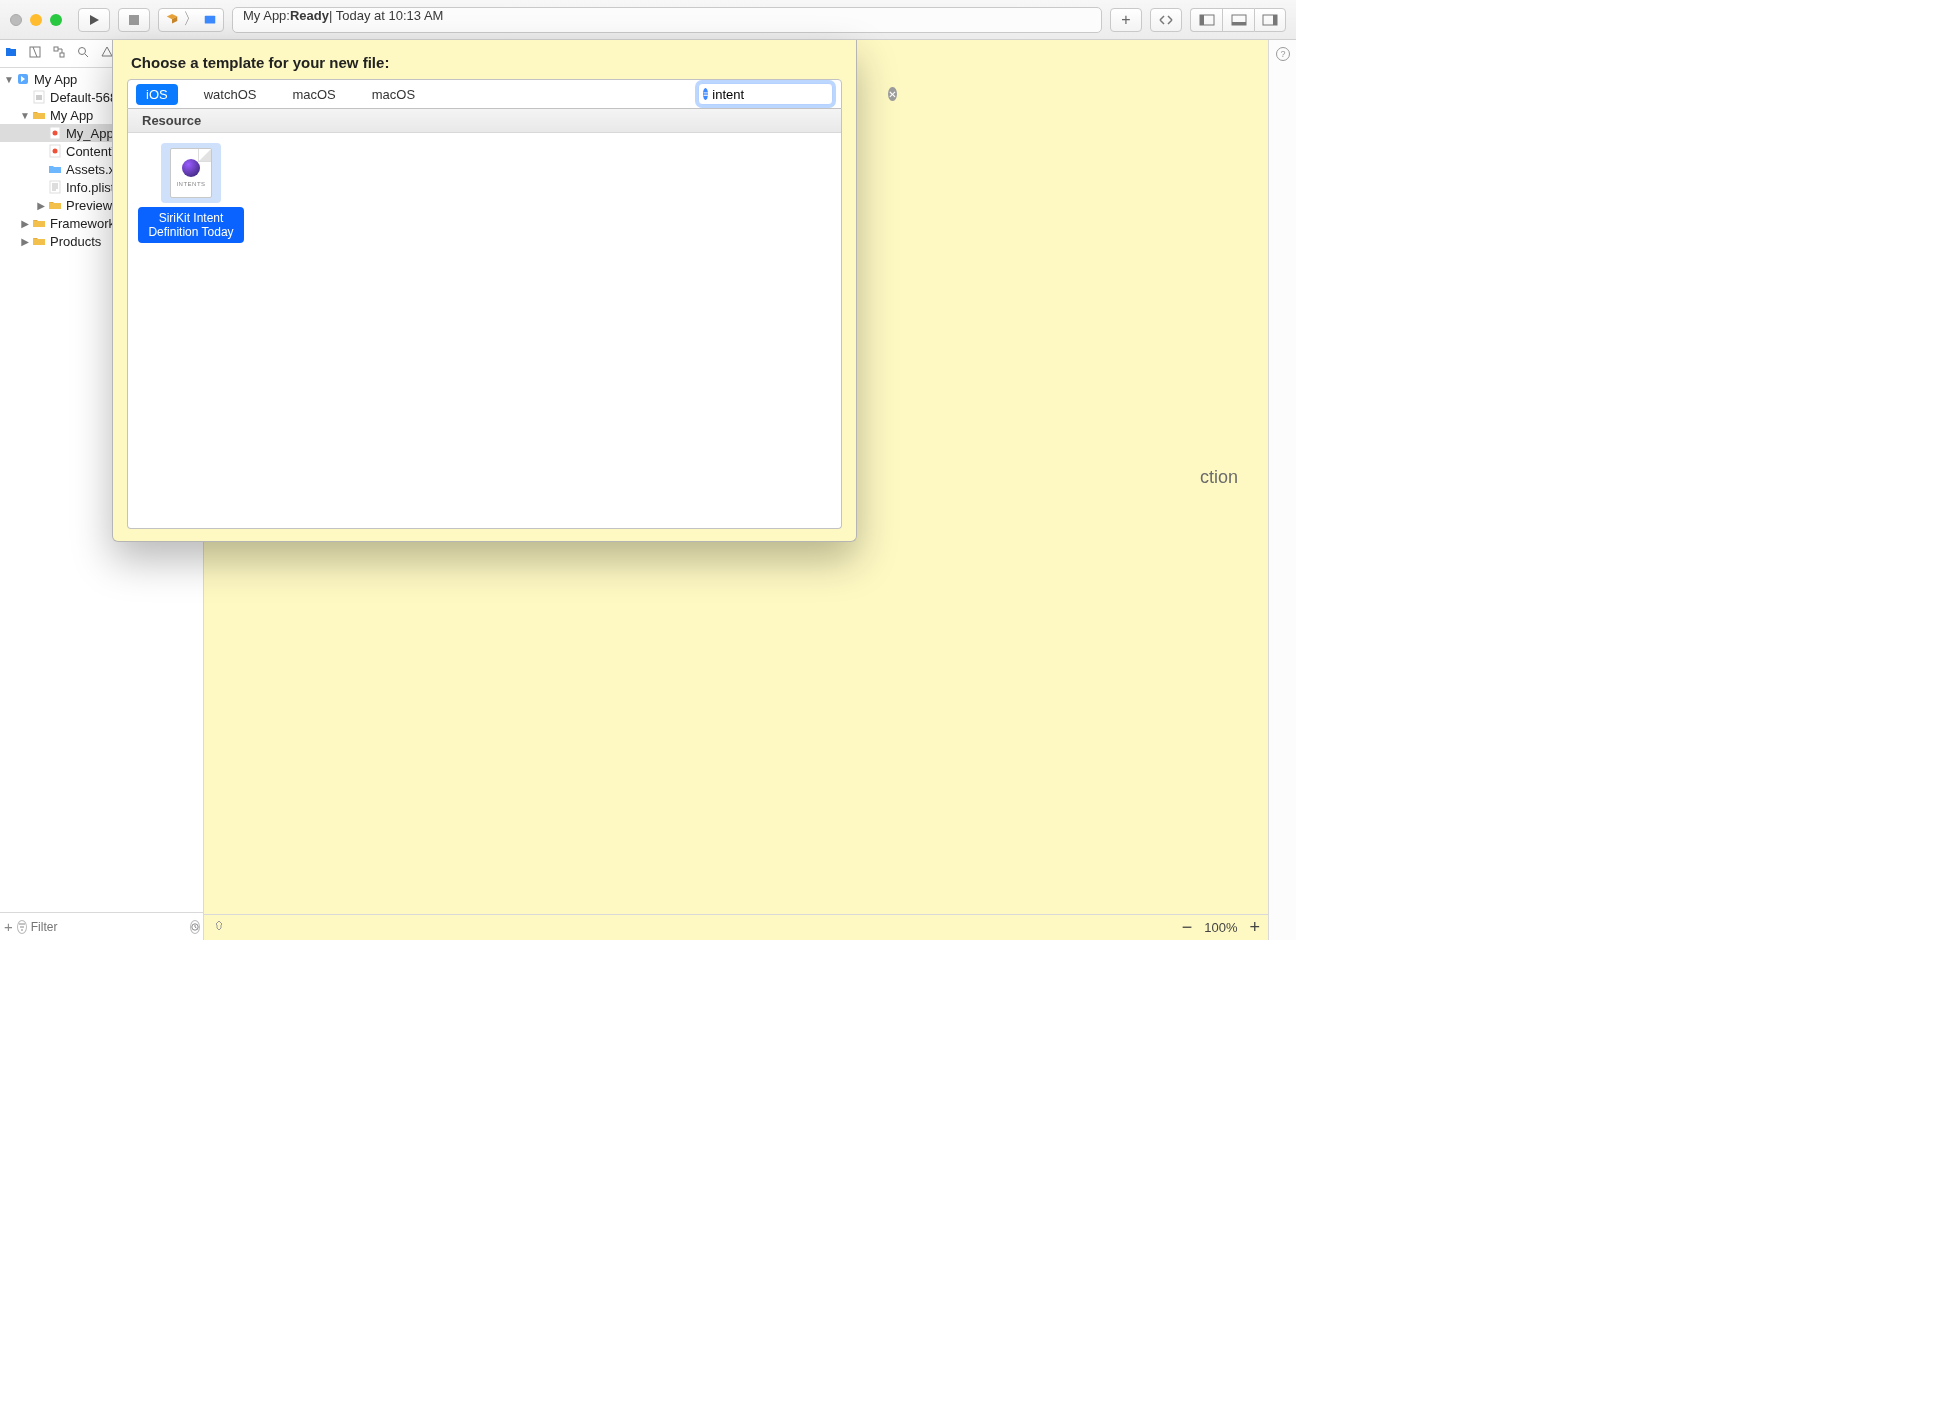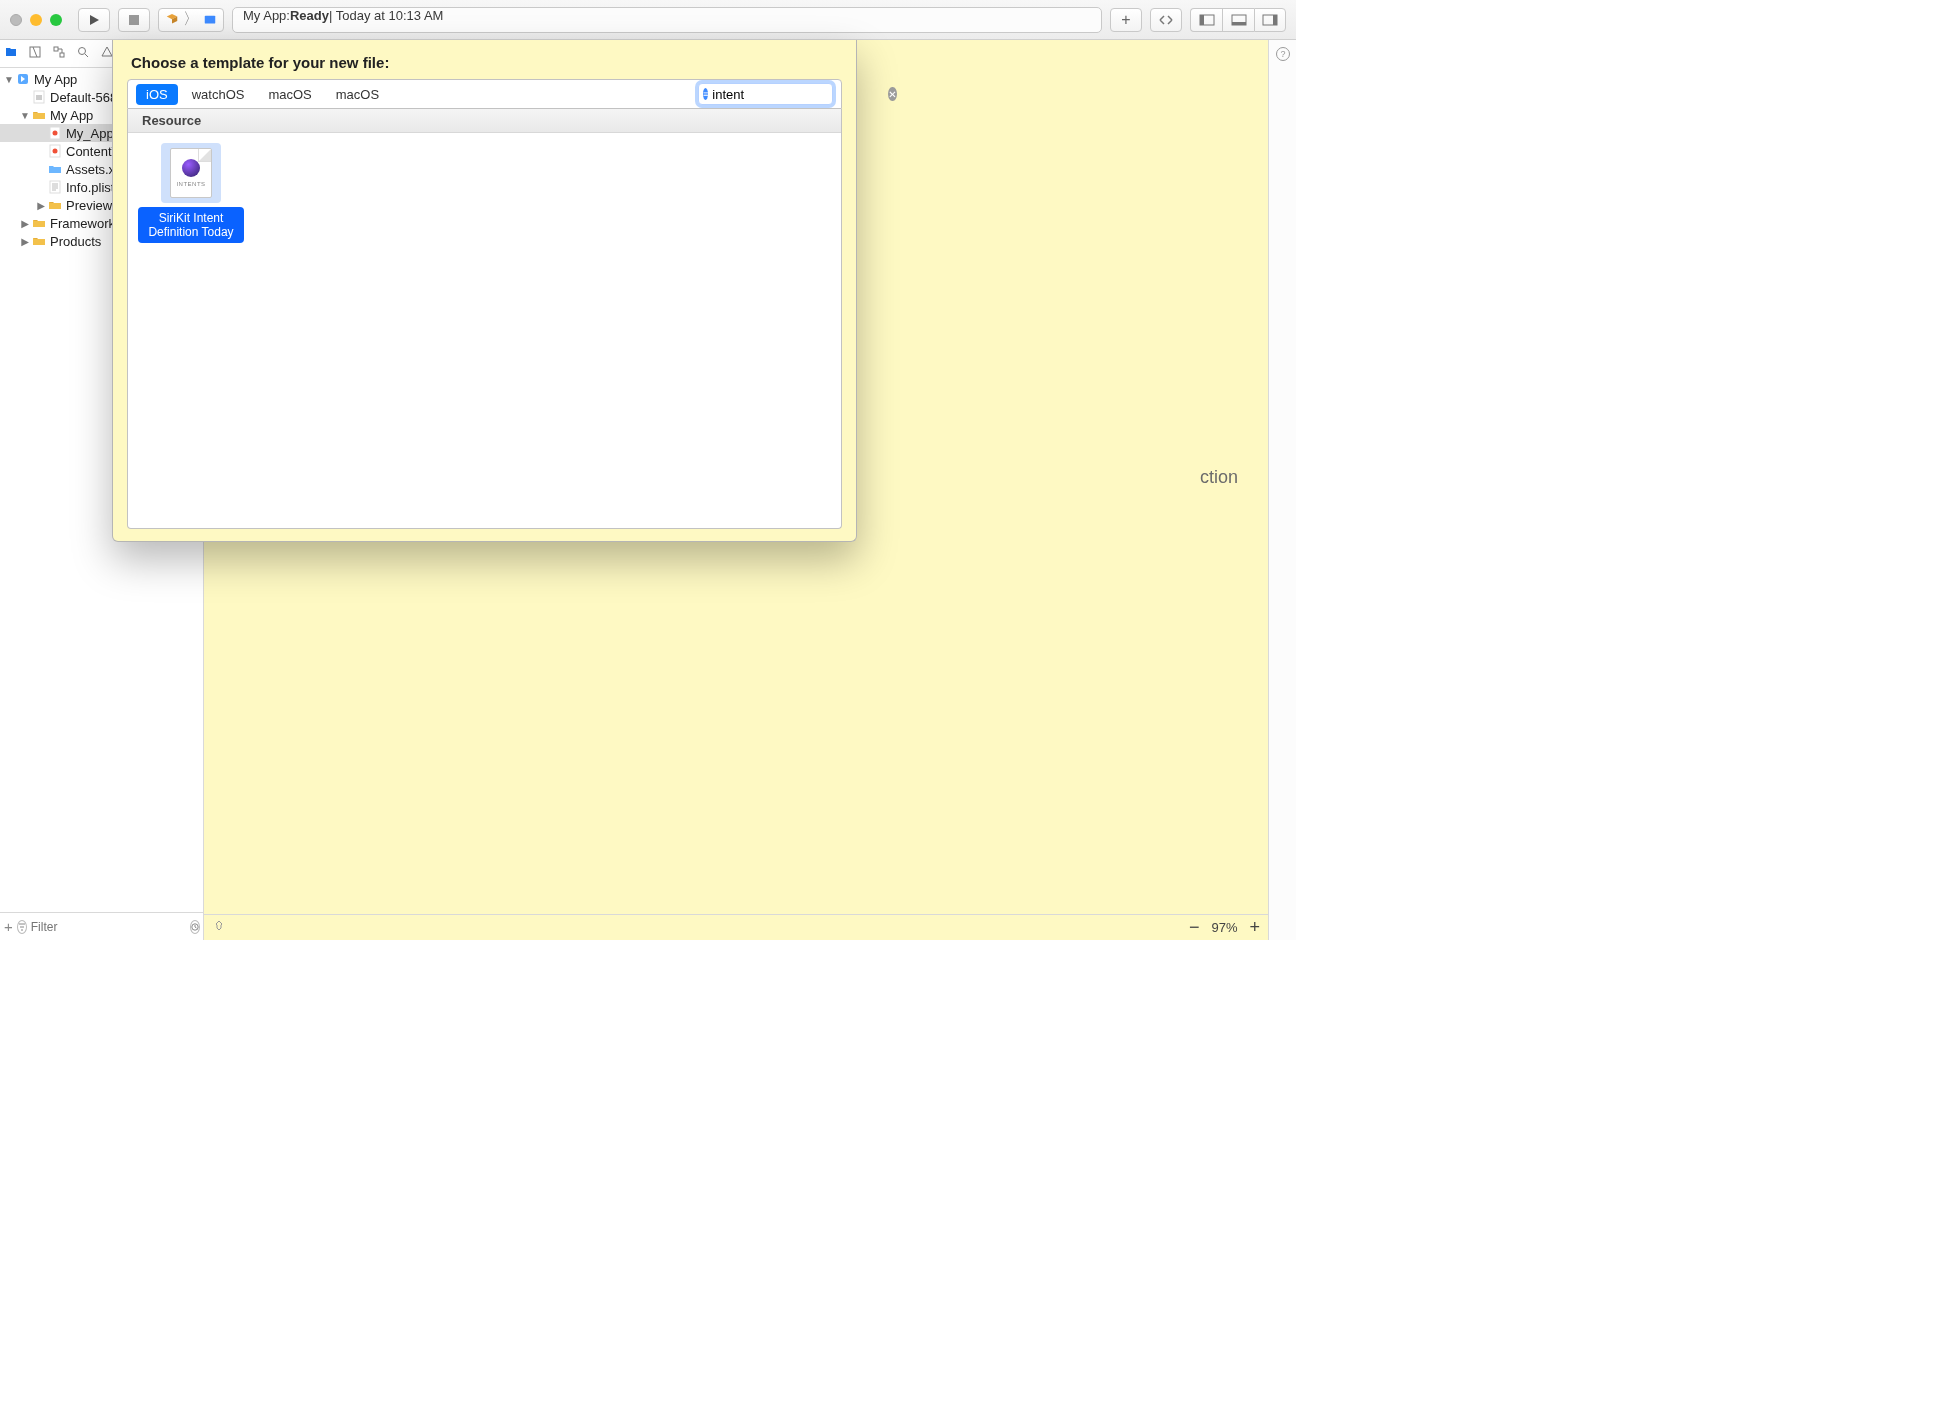--- a/index.html
+++ b/index.html
@@ -284,40 +284,40 @@
   <div class="editor">
     <div class="editor-main">
         <span>ction</span>
       </div>
     <div class="jump-bar">
       <span><svg width="14" height="14" viewBox="0 0 14 14">
             <path d="M7 2l3 3-1 1v3l-2 2-2-2v-3l-1-1z" fill="none" stroke="#999"></path>
           </svg></span>
       <div class="zoom">
         <span style="font-size:18px;">−</span>
-        <span>97%</span>
+        <span>100%</span>
         <span style="font-size:18px;">+</span>
       </div>
     </div>
   </div>
 
   <div class="inspector">
     <span style="color:#999;">
       <svg width="16" height="16" viewBox="0 0 16 16">
           <circle cx="8" cy="8" r="6.5" fill="none" stroke="currentColor"></circle>
           <text x="8" y="11" text-anchor="middle" font-size="9" fill="currentColor">?</text>
         </svg>
     </span>
   </div>
 </div>
 
 <div class="sheet">
   <div class="sheet-title">Choose a template for your new file:</div>
   <div class="platform-row">
-    <div id="plat-tabs" style="display:flex;gap:4px;justify-content:space-between;">
+    <div id="plat-tabs" style="display:flex;gap:16px;justify-content:space-between;">
         <div class="plat-tab active">iOS</div>
         <div class="plat-tab">watchOS</div>
         <div class="plat-tab">macOS</div>
         <div class="plat-tab">macOS</div>
       </div>
     <div class="search-wrap">
       <span class="search-token">≡</span>
       <input id="search-input" value="intent" style="">
       <span class="clear">✕</span>
     </div>

